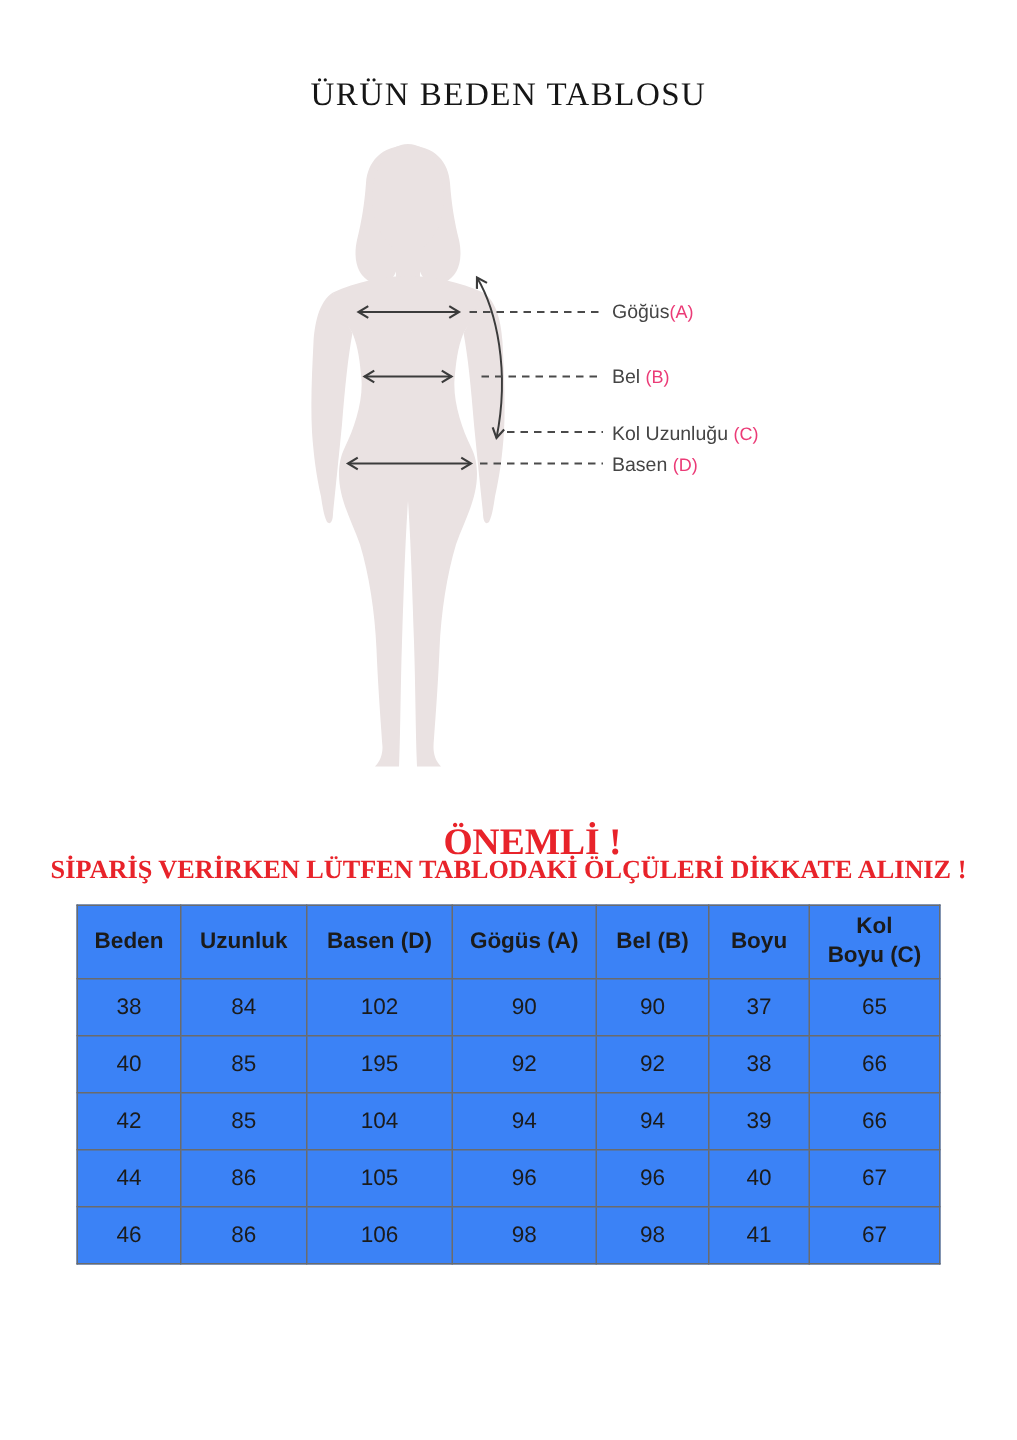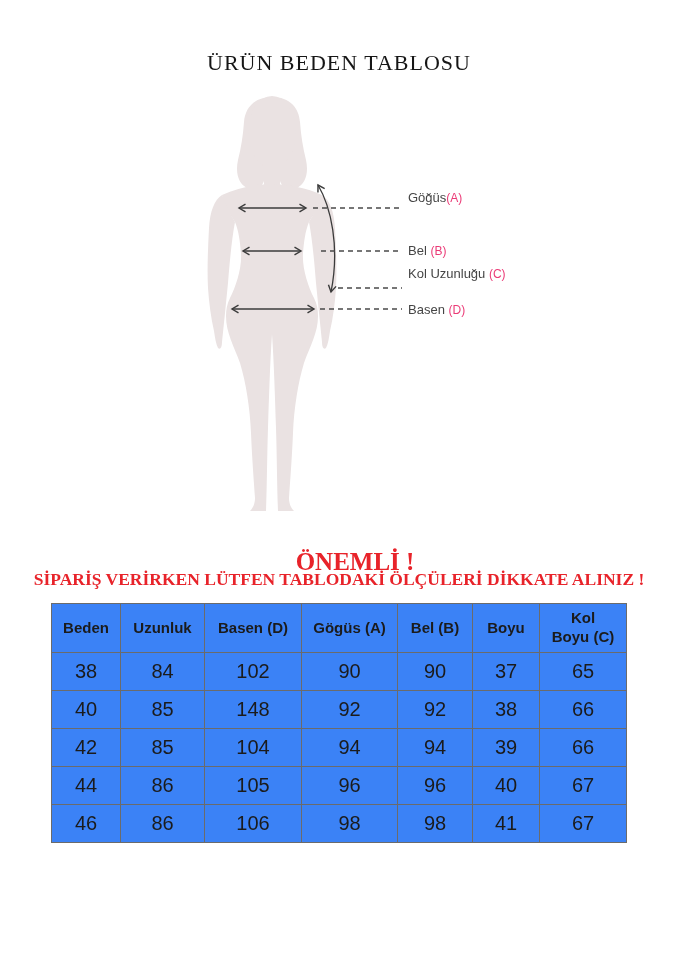--- a/index.html
+++ b/index.html
@@ -11,23 +11,23 @@
     position:absolute;top:50px;left:0;width:100%;text-align:center;
     font-family:"Liberation Serif",serif;font-size:22px;font-weight:normal;
     letter-spacing:1px;color:#161616;margin:0;
   }
   .diagram-svg{position:absolute;left:0;top:85px;}
   .measure-label{
     position:absolute;left:408px;font-size:13px;line-height:15px;
     color:#454545;white-space:nowrap;
   }
   .measure-label .pink{color:#EB3B77;font-size:12px;}
-  .label-gogus{top:190px;}
+  .label-gogus{top:200px;}
   .label-bel{top:243px;}
-  .label-kol{top:266px;}
+  .label-kol{top:281px;}
   .label-basen{top:302px;}
   .notice-heading{
     position:absolute;top:532px;left:0;width:100%;text-align:center;
     font-family:"Liberation Serif",serif;font-weight:bold;font-size:25px;
     color:#E8232A;margin:16px;
   }
   .notice-sub{
     position:absolute;top:569px;left:0;width:100%;text-align:center;
     font-family:"Liberation Serif",serif;font-weight:bold;font-size:17.5px;
     color:#E8232A;margin:0;
@@ -37,21 +37,21 @@
     border-collapse:collapse;table-layout:fixed;background:#3b82f6;
   }
   .size-table th,.size-table td{
     border:1px solid #6b6b6b;text-align:center;vertical-align:middle;
     color:#1b1b1b;padding:0 2px;
   }
   .size-table th{
     font-weight:bold;font-size:15px;height:48px;
     white-space:pre-line;line-height:1.25;
   }
-  .size-table td{font-size:20px;height:37px;font-weight:normal;}
+  .size-table td{font-size:15px;height:37px;font-weight:normal;}
 </style>
 </head>
 <body>
 
 <div class="page">
 
   <h1 class="page-title">ÜRÜN BEDEN TABLOSU</h1>
 
   <svg class="diagram-svg" width="678" height="435" viewBox="0 0 678 435">
     <defs>
@@ -123,21 +123,21 @@
           <td>84</td>
           <td>102</td>
           <td>90</td>
           <td>90</td>
           <td>37</td>
           <td>65</td>
         </tr>
         <tr>
           <td>40</td>
           <td>85</td>
-          <td>148</td>
+          <td>195</td>
           <td>92</td>
           <td>92</td>
           <td>38</td>
           <td>66</td>
         </tr>
         <tr>
           <td>42</td>
           <td>85</td>
           <td>104</td>
           <td>94</td>

